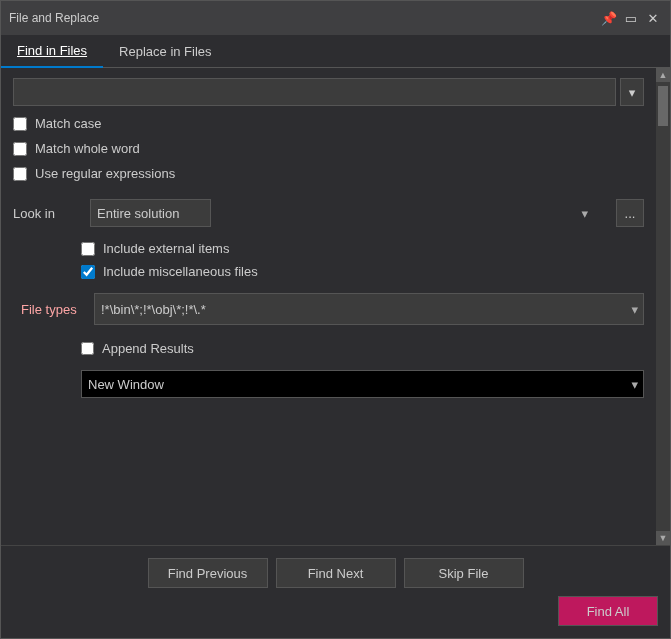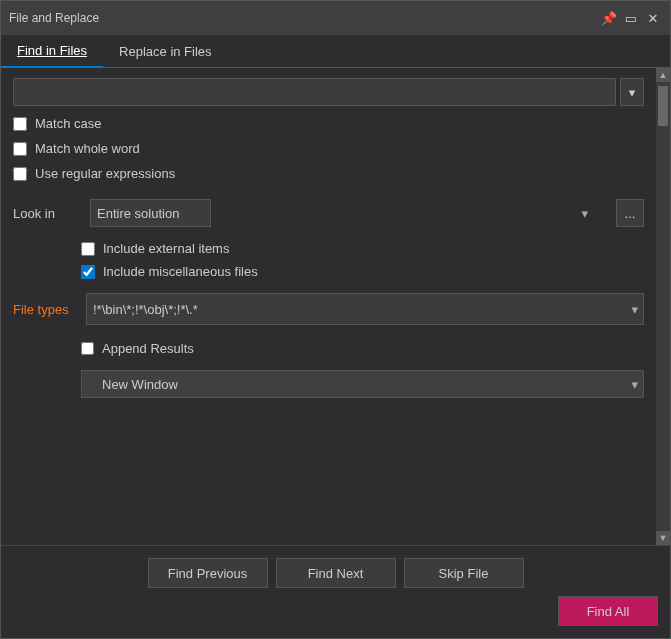--- a/index.html
+++ b/index.html
@@ -205,22 +205,23 @@
     }
 
     .file-types-row {
       display: flex;
       align-items: center;
       gap: 8px;
       margin-top: 6px;
     }
 
     .file-types-label {
-      color: #f97316;
+      color: #fca5a5;
       min-width: 65px;
+      margin-left: 8px;
     }
 
     .file-types-input-wrapper {
       flex: 1;
       position: relative;
     }
 
     .file-types-input-wrapper::after {
       content: '▾';
       position: absolute;
@@ -264,24 +265,24 @@
       right: 6px;
       top: 50%;
       transform: translateY(-50%);
       pointer-events: none;
       color: #aaa;
     }
 
     .output-select {
       width: 100%;
       height: 28px;
-      background: #404040;
-      border: 1px solid #555;
-      color: #ccc;
-      padding: 0 24px 0 20px;
+      background: #000000;
+      border: 1px solid #555;
+      color: #ccc;
+      padding: 0 24px 0 6px;
       outline: none;
       appearance: none;
       -webkit-appearance: none;
     }
 
     .scrollbar {
       width: 14px;
       background: #3c3c3c;
       display: flex;
       flex-direction: column;

